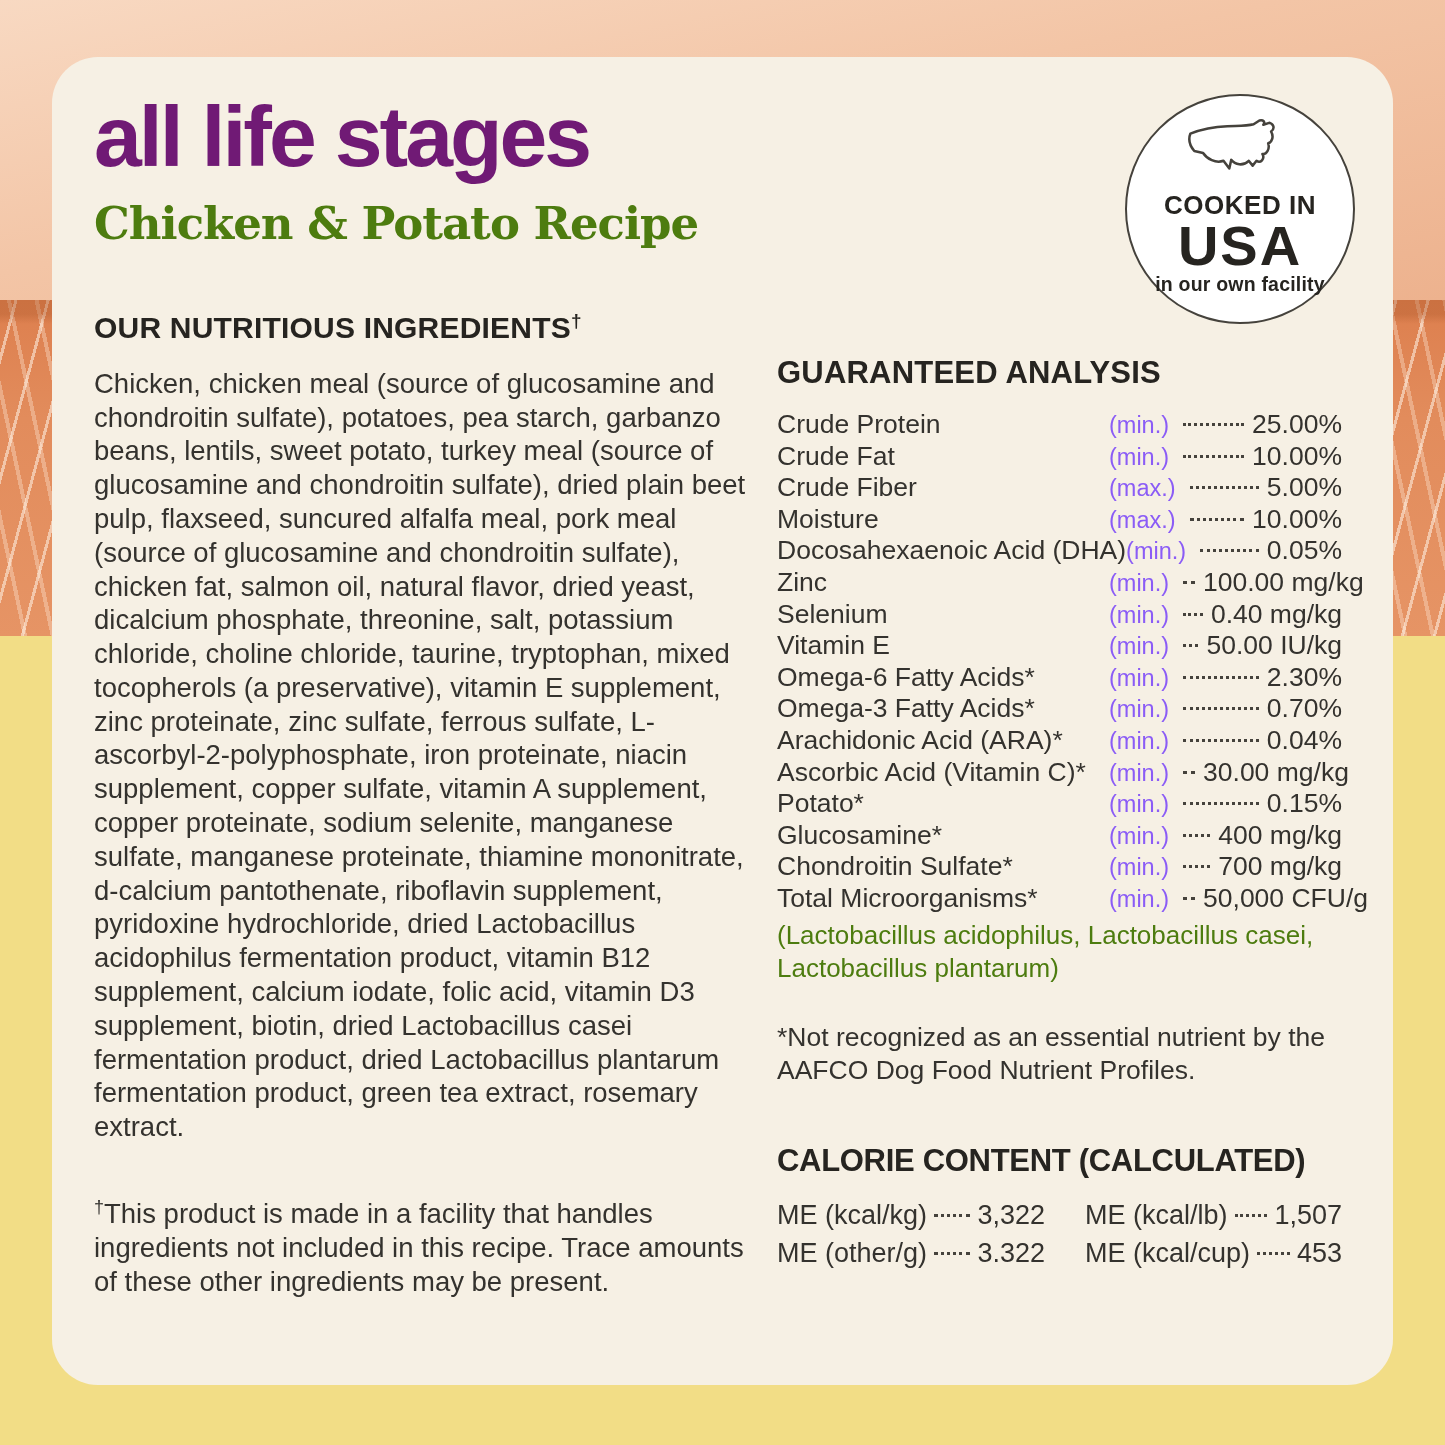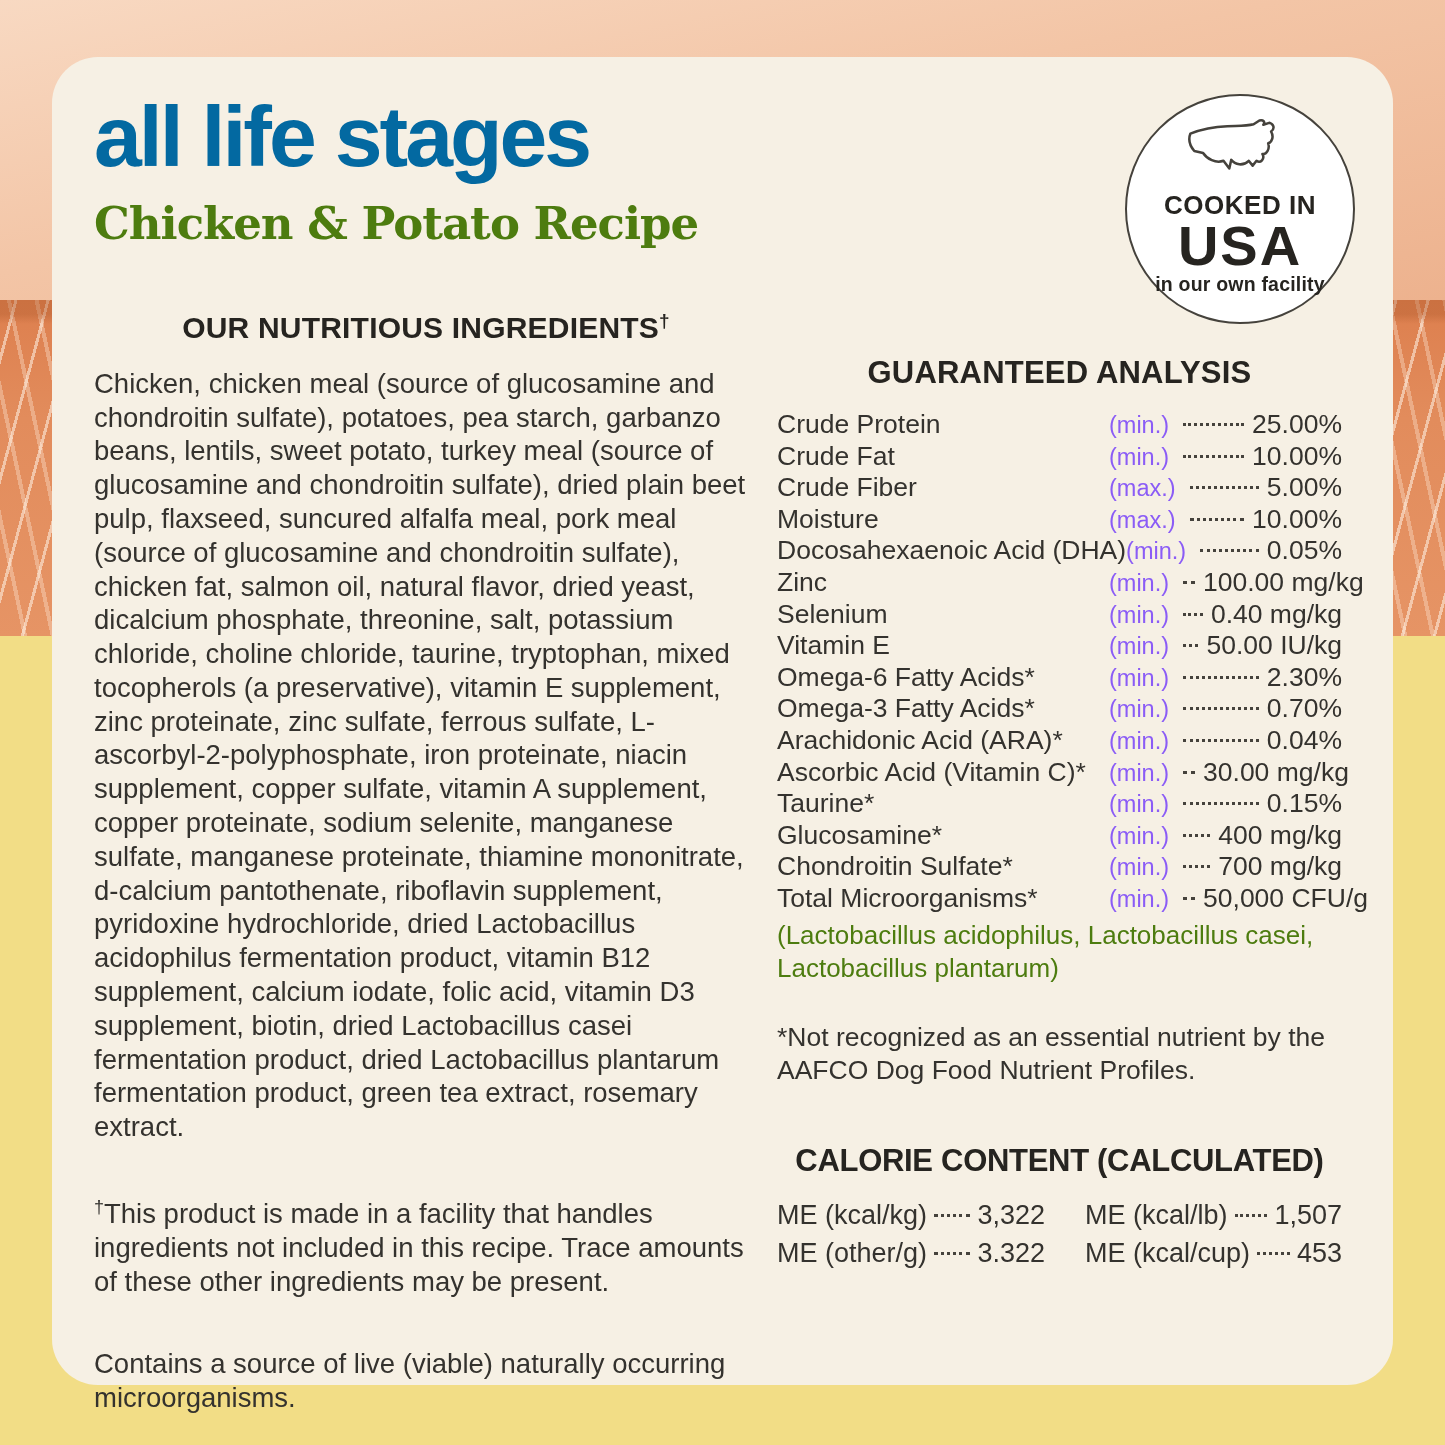--- a/index.html
+++ b/index.html
@@ -27,31 +27,30 @@
   }
   
   .card{
     position:absolute;left:52px;top:57px;width:1341px;height:1328px;
     background:#f6f0e4;border-radius:46px;
   }
   
   .left-col{position:absolute;left:42px;top:36px;width:664px;}
   .product-title{
     font-size:86px;font-weight:bold;letter-spacing:-3px;line-height:1.02;
-    color:#0369a1;margin:0 0 16px 0;
+    color:#701a75;margin:0 0 16px 0;
   }
   .product-subtitle{
     font-family:"DejaVu Serif","Liberation Serif",serif;
     font-size:45px;font-weight:bold;letter-spacing:-1px;color:#4d7c0f;
     margin:0 0 60px 0;
   }
   .section-heading{
     font-size:30px;font-weight:bold;color:#262420;letter-spacing:.2px;
     margin:0 0 22px 0;
-    text-align:center;
   }
   .section-heading sup{font-size:19px;}
   .ingredients-text{
     font-size:27.5px;line-height:33.8px;color:#34322e;margin:0 0 46px 0;
   }
   .footnote{
     font-size:27.5px;line-height:34px;color:#34322e;margin:0 0 48px 0;
   }
   .footnote sup{font-size:18px;}
   
@@ -95,21 +94,20 @@
   <div class="left-col">
     <h1 class="product-title">all life stages</h1>
     <h2 class="product-subtitle">Chicken &amp; Potato Recipe</h2>
 
     <h3 class="section-heading"><span>OUR NUTRITIOUS INGREDIENTS</span><sup>†</sup></h3>
 
     <p class="ingredients-text">Chicken, chicken meal (source of glucosamine and chondroitin sulfate), potatoes, pea starch, garbanzo beans, lentils, sweet potato, turkey meal (source of glucosamine and chondroitin sulfate), dried plain beet pulp, flaxseed, suncured alfalfa meal, pork meal (source of glucosamine and chondroitin sulfate), chicken fat, salmon oil, natural flavor, dried yeast, dicalcium phosphate, threonine, salt, potassium chloride, choline chloride, taurine, tryptophan, mixed tocopherols (a preservative), vitamin E supplement, zinc proteinate, zinc sulfate, ferrous sulfate, L-ascorbyl-2-polyphosphate, iron proteinate, niacin supplement, copper sulfate, vitamin A supplement, copper proteinate, sodium selenite, manganese sulfate, manganese proteinate, thiamine mononitrate, d-calcium pantothenate, riboflavin supplement, pyridoxine hydrochloride, dried Lactobacillus acidophilus fermentation product, vitamin B12 supplement, calcium iodate, folic acid, vitamin D3 supplement, biotin, dried Lactobacillus casei fermentation product, dried Lactobacillus plantarum fermentation product, green tea extract, rosemary extract.</p>
 
     <p class="footnote"><sup>†</sup><span>This product is made in a facility that handles ingredients not included in this recipe. Trace amounts of these other ingredients may be present.</span></p>
 
-    <p class="footnote">Contains a source of live (viable) naturally occurring microorganisms.</p>
   </div>
 
   <div class="right-col">
     <h3 class="section-heading ga-heading">GUARANTEED ANALYSIS</h3>
 
     <div class="ga-table">
   <div class="ga-row">
     <span class="ga-label">Crude Protein</span>
     <span class="ga-qual">(min.)</span>
     <span class="ga-dots"></span>
@@ -187,21 +185,21 @@
   </div>
 
   <div class="ga-row">
     <span class="ga-label">Ascorbic Acid (Vitamin C)*</span>
     <span class="ga-qual">(min.)</span>
     <span class="ga-dots"></span>
     <span class="ga-value">30.00 mg/kg</span>
   </div>
 
   <div class="ga-row">
-    <span class="ga-label">Taurine*</span>
+    <span class="ga-label">Potato*</span>
     <span class="ga-qual">(min.)</span>
     <span class="ga-dots"></span>
     <span class="ga-value">0.15%</span>
   </div>
 
   <div class="ga-row">
     <span class="ga-label">Glucosamine*</span>
     <span class="ga-qual">(min.)</span>
     <span class="ga-dots"></span>
     <span class="ga-value">400 mg/kg</span>

